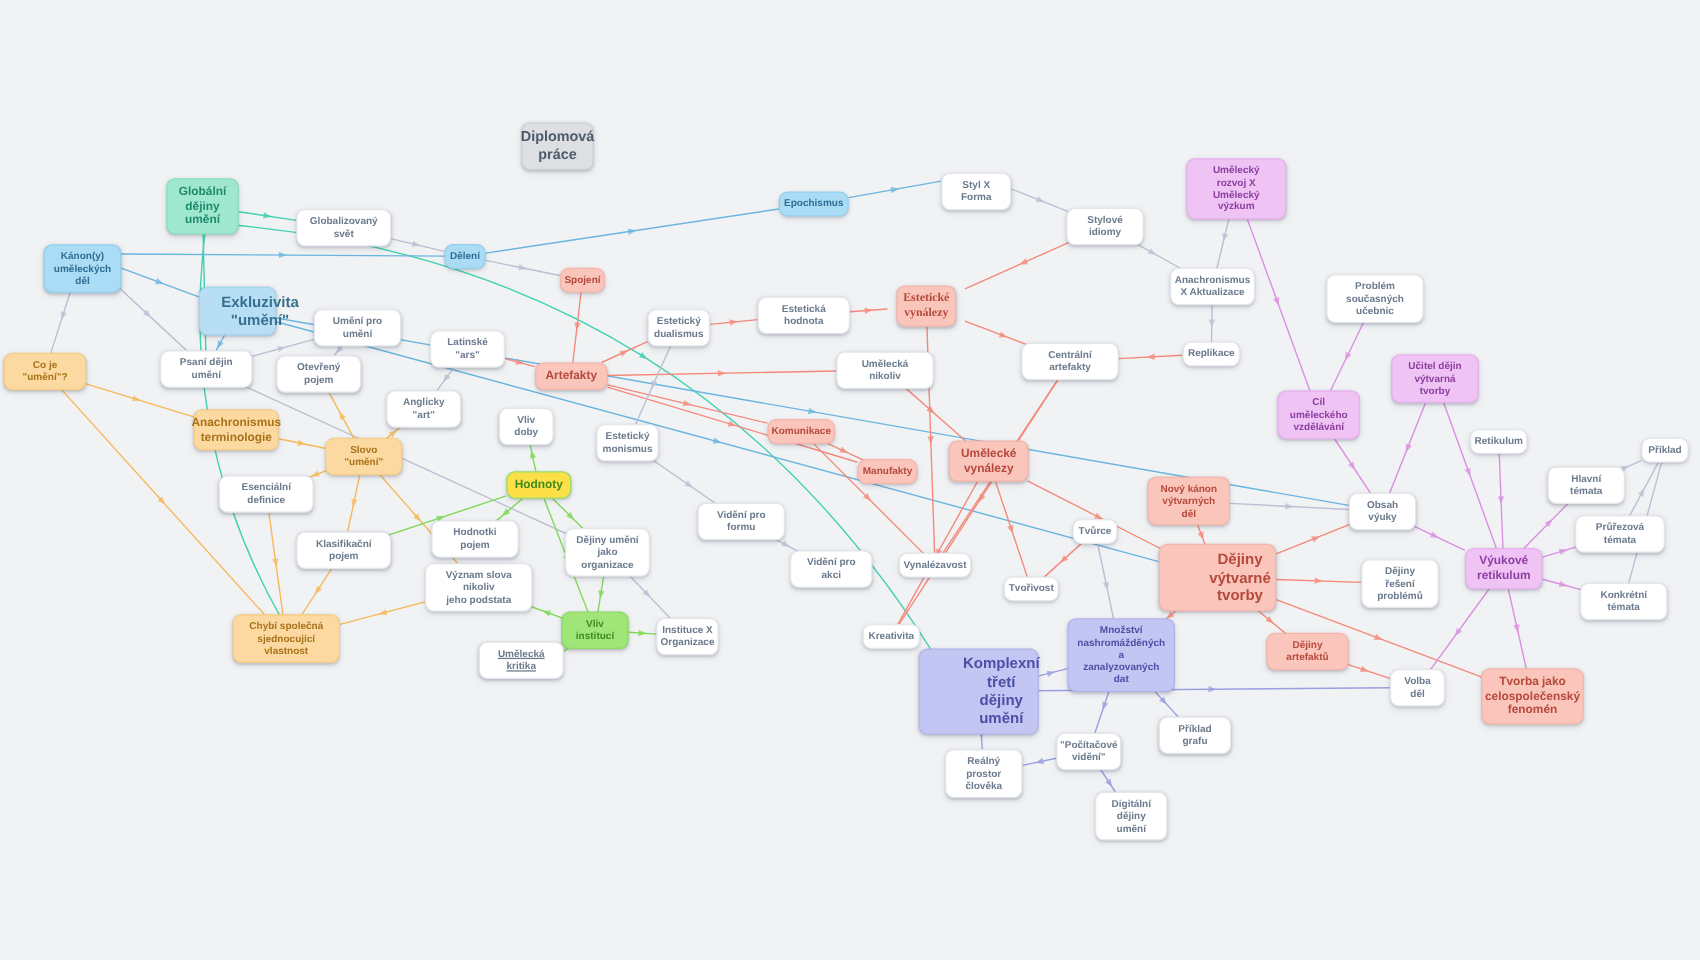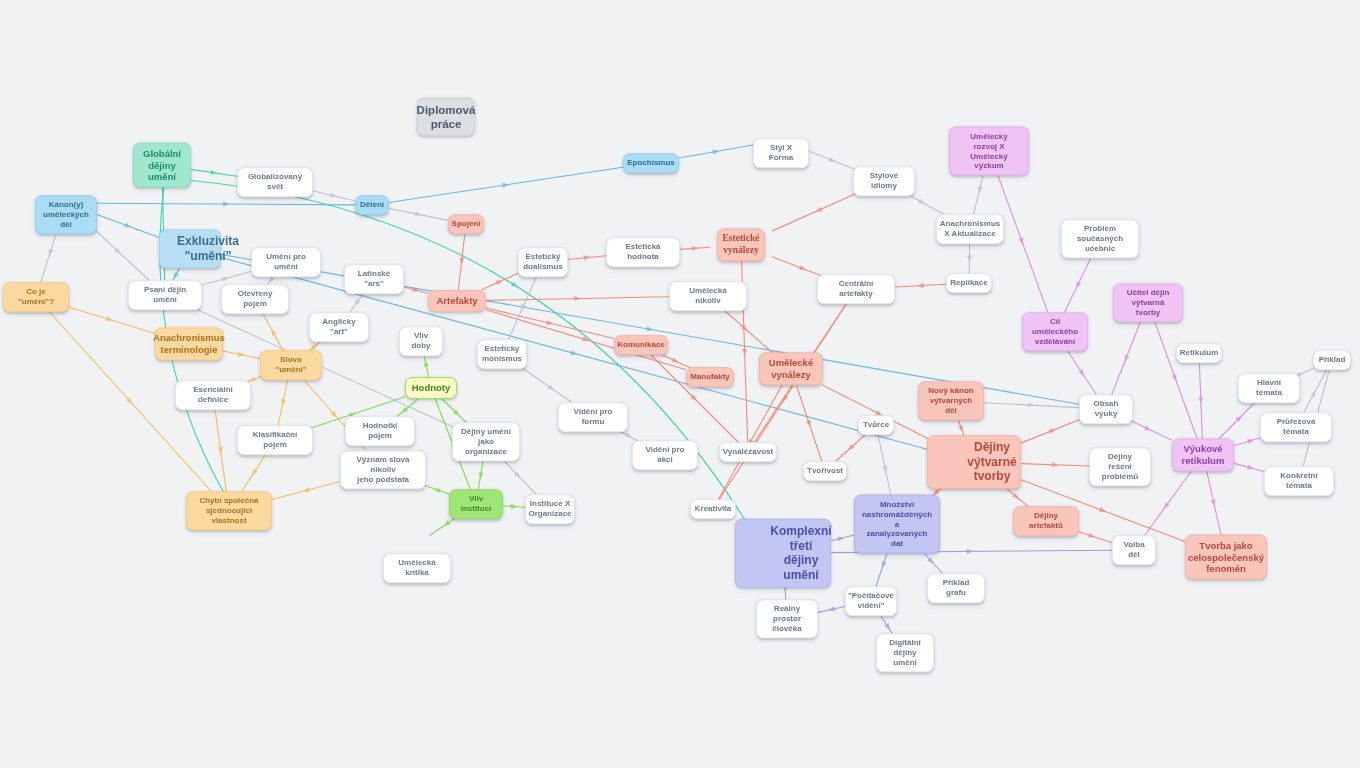--- a/index.html
+++ b/index.html
@@ -29,21 +29,21 @@
   .sz-big   {font-size:12px;font-weight:bold;padding-left:44px;}
   .sz-mid   {font-size:9.5px;font-weight:bold;}
   .sz-leaf  {font-size:8px;font-weight:bold;}
 
   
   .c-gray   {background:#dddfe2;color:#4d5a6b;border:1px solid #cfd2d7;}
   .c-white  {background:#ffffff;color:#6b7a8d;border:1px solid #e3e6ea;}
   .c-blue   {background:#aadcf5;color:#2e6d93;border:1px solid #93d0ef;}
   .c-bluesoft{background:#b8def5;color:#36718f;border:1px solid #a2d3ef;}
   .c-red    {background:#fac5bb;color:#b5493c;border:1px solid #f6b5a9;}
-  .c-green  {background:#fef9c3;color:#3e8a1d;border:1px solid #95de65;}
+  .c-green  {background:#fde047;color:#3e8a1d;border:1px solid #95de65;}
   .c-greenm {background:#9fe577;color:#3f8c20;border:1px solid #8edc60;}
   .c-teal   {background:#9fe8cf;color:#1f8a6c;border:1px solid #86dec0;}
   .c-orange {background:#fbd9a0;color:#a8721a;border:1px solid #f8cc83;}
   .c-purple {background:#efc3f4;color:#8c3fa0;border:1px solid #e8aeef;}
   .c-indigo {background:#c3c6f2;color:#4a4fa8;color:#4b4fa6;border:1px solid #b1b5ec;}
 </style>
 </head>
 <body>
 
 <div id="canvas">
@@ -312,21 +312,21 @@
 celospolečenský
 fenomén</div>
       <div class="node c-green sz-mid" style="left: 431px; top: 388px; width: 52px; min-height: 22px;">Hodnoty</div>
       <div class="node c-white sz-leaf" style="left: 421px; top: 341px; width: 44px; min-height: 17px;">Vliv doby</div>
       <div class="node c-white sz-leaf" style="left: 380px; top: 431px; width: 70px; min-height: 17px;">Hodnotki pojem</div>
       <div class="node c-white sz-leaf" style="left: 486px; top: 442px; width: 68px; min-height: 28px;">Dějiny umění
 jako organizace</div>
       <div class="node c-greenm sz-leaf" style="left: 476px; top: 504px; width: 54px; min-height: 17px;">Vliv institucí</div>
       <div class="node c-white sz-leaf" style="left: 550px; top: 509px; width: 50px; min-height: 28px;">Instituce X
 Organizace</div>
-      <div class="node c-white sz-leaf" style="left: 417px; top: 568px; width: 68px; min-height: 17px;">Umělecká kritika</div>
+      <div class="node c-white sz-leaf" style="left: 417px; top: 528px; width: 68px; min-height: 17px; text-decoration: underline;">Umělecká kritika</div>
       <div class="node c-indigo sz-big" style="left: 783px; top: 553px; width: 96px; min-height: 36px;">Komplexní třetí
 dějiny umění</div>
       <div class="node c-indigo sz-leaf" style="left: 897px; top: 524px; width: 86px; min-height: 38px;">Množství
 nashromážděných a
 zanalyzovaných dat</div>
       <div class="node c-white sz-leaf" style="left: 956px; top: 588px; width: 58px; min-height: 17px;">Příklad grafu</div>
       <div class="node c-white sz-leaf" style="left: 871px; top: 601px; width: 52px; min-height: 28px;">"Počítačové
 vidění"</div>
       <div class="node c-white sz-leaf" style="left: 787px; top: 619px; width: 62px; min-height: 28px;">Reálný prostor
 člověka</div>

